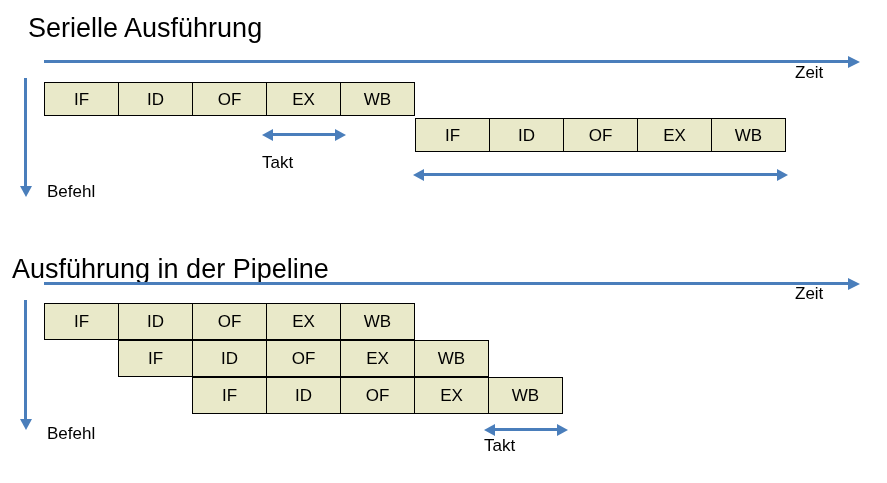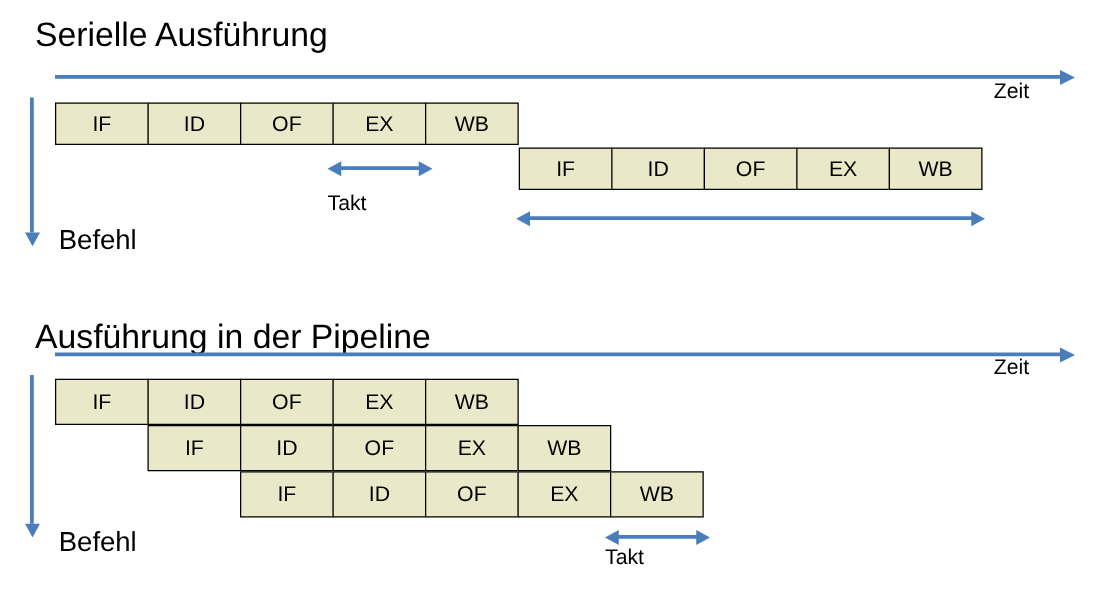--- a/index.html
+++ b/index.html
@@ -23,21 +23,21 @@
   
   .section-title {
     position: absolute;
     font-size: 27px;
     font-weight: normal;
     line-height: 32px;
     white-space: nowrap;
     color: #000;
   }
   #title-serial  { left: 28px; top: 12px; }
-  #title-pipe    { left: 28px; top: 253px; }
+  #title-pipe    { left: 12px; top: 253px; }
 
   
   .time-label {
     position: absolute;
     font-size: 17px;
     line-height: 20px;
     white-space: nowrap;
     margin-top: 34px;
   }
   .axis-line {
@@ -61,21 +61,21 @@
   }
   .vhead {
     position: absolute;
     width: 0; height: 0;
     border-left: 6px solid transparent;
     border-right: 6px solid transparent;
     border-top: 11px solid #4a7ebb;
   }
   .befehl-label {
     position: absolute;
-    font-size: 22px;
+    font-size: 17px;
     line-height: 20px;
     white-space: nowrap;
   }
 
   
   .stage {
     position: absolute;
     box-sizing: border-box;
     background: #e9e9c9;
     border: 1px solid #000000;

